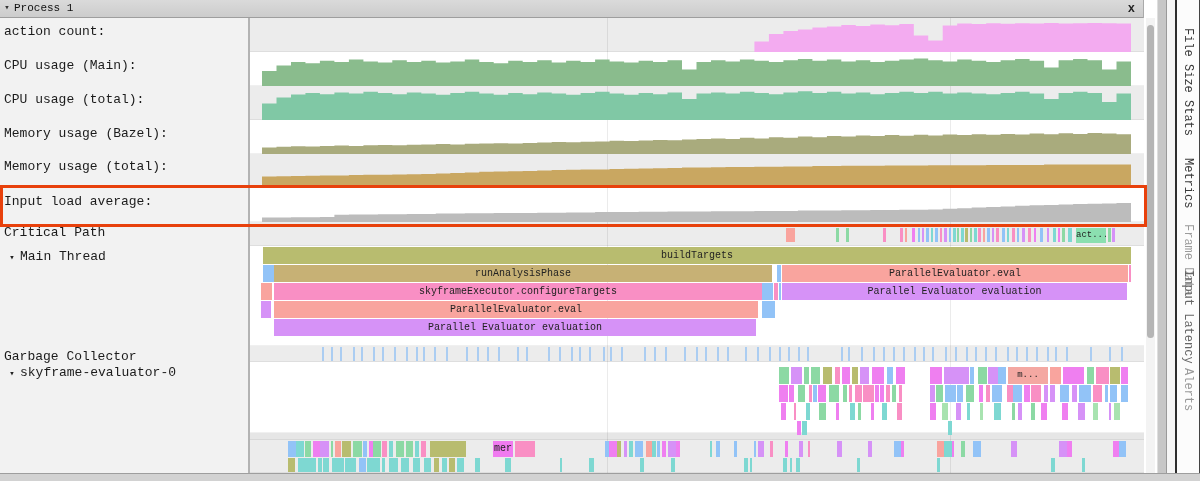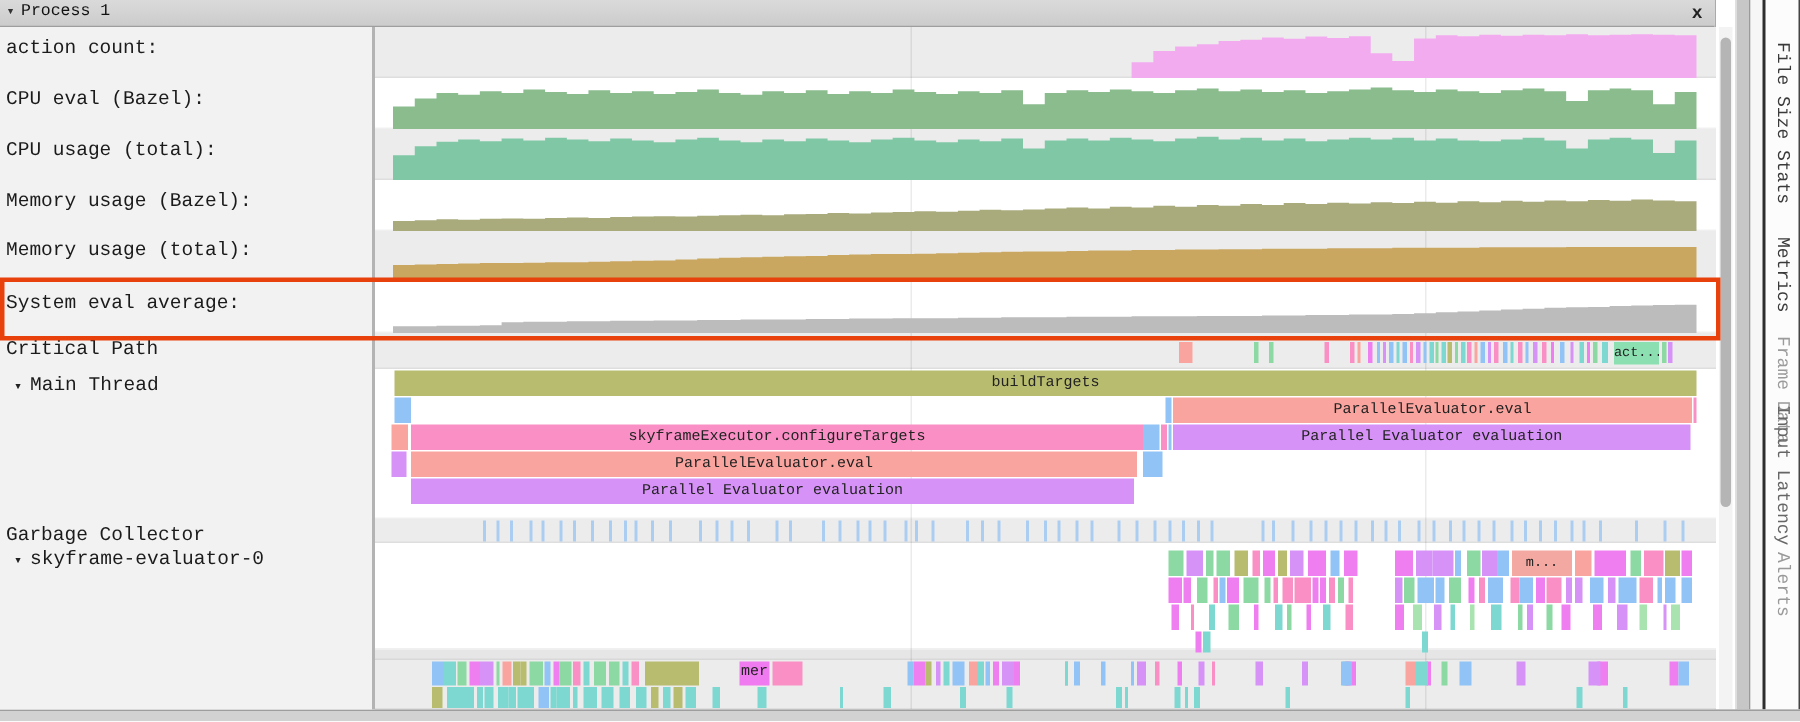--- a/index.html
+++ b/index.html
@@ -39,25 +39,25 @@
 
 <div class="app">
   <div class="panel">
     <div class="panel-header">
       <span class="tri">▾</span><span class="ph-title">Process 1</span>
       <span class="ph-close">x</span>
     </div>
 
     <div class="labelcol">
       <div class="rowlabel" style="top:6px"><span>action count:</span></div>
-      <div class="rowlabel" style="top:40px"><span>CPU eval (Bazel):</span></div>
+      <div class="rowlabel" style="top:40px"><span>CPU usage (Main):</span></div>
       <div class="rowlabel" style="top:74px"><span>CPU usage (total):</span></div>
       <div class="rowlabel" style="top:108px"><span>Memory usage (Bazel):</span></div>
       <div class="rowlabel" style="top:141px"><span>Memory usage (total):</span></div>
-      <div class="rowlabel" style="top:176px"><span>System eval average:</span></div>
+      <div class="rowlabel" style="top:176px"><span>Input load average:</span></div>
       <div class="rowlabel" style="top:207px"><span>Critical Path</span></div>
       <div class="rowlabel" style="top:231px"><span class="tri2">▾</span><span>Main Thread</span></div>
       <div class="rowlabel" style="top:331px"><span>Garbage Collector</span></div>
       <div class="rowlabel" style="top:347px"><span class="tri2">▾</span><span>skyframe-evaluator-0</span></div>
     </div>
 
     <div class="timeline" id="timeline">
         <div class="trackbg" style="top: 0px; height: 34px; background: rgb(236, 236, 236); border-bottom: 1px solid rgba(0, 0, 0, 0.06); box-sizing: border-box;"></div>
         <div class="trackbg" style="top: 34px; height: 34px; background: rgb(255, 255, 255); border-bottom: 1px solid rgba(0, 0, 0, 0.06); box-sizing: border-box;"></div>
         <div class="trackbg" style="top: 68px; height: 34px; background: rgb(236, 236, 236); border-bottom: 1px solid rgba(0, 0, 0, 0.06); box-sizing: border-box;"></div>
@@ -127,20 +127,21 @@
         <div class="seg" style="left: 797px; top: 210px; width: 2px; height: 14px; background: rgb(214, 146, 247);"></div>
         <div class="seg" style="left: 803px; top: 210px; width: 3px; height: 14px; background: rgb(126, 216, 210);"></div>
         <div class="seg" style="left: 808px; top: 210px; width: 2px; height: 14px; background: rgb(239, 127, 240);"></div>
         <div class="seg" style="left: 812px; top: 210px; width: 3px; height: 14px; background: rgb(140, 217, 164);"></div>
         <div class="seg" style="left: 818px; top: 210px; width: 4px; height: 14px; background: rgb(126, 216, 210);"></div>
         <div class="seg" style="left: 858px; top: 210px; width: 3px; height: 14px; background: rgb(140, 217, 164);"></div>
         <div class="seg" style="left: 862px; top: 210px; width: 3px; height: 14px; background: rgb(214, 146, 247);"></div>
         <div class="minibox" style="left: 826px; top: 210px; width: 30px; height: 15px; background: rgb(139, 223, 176); line-height: 15px;">act...</div>
         <div class="span" style="left: 13px; top: 229px; width: 868px; height: 17px; background: rgb(184, 188, 111);">buildTargets</div>
         <div class="span" style="left: 13px; top: 247px; width: 11px; height: 17px; background: rgb(146, 195, 247);"></div>
+        <div class="span" style="left: 24px; top: 247px; width: 498px; height: 17px; background: rgb(199, 177, 117);">runAnalysisPhase</div>
         <div class="span" style="left: 527px; top: 247px; width: 4px; height: 17px; background: rgb(146, 195, 247);"></div>
         <div class="span" style="left: 532px; top: 247px; width: 346px; height: 17px; background: rgb(249, 164, 158);">ParallelEvaluator.eval</div>
         <div class="span" style="left: 879px; top: 247px; width: 2px; height: 17px; background: rgb(249, 143, 196);"></div>
         <div class="span" style="left: 11px; top: 265px; width: 11px; height: 17px; background: rgb(249, 164, 158);"></div>
         <div class="span" style="left: 24px; top: 265px; width: 488px; height: 17px; background: rgb(249, 143, 196);">skyframeExecutor.configureTargets</div>
         <div class="span" style="left: 512px; top: 265px; width: 11px; height: 17px; background: rgb(146, 195, 247);"></div>
         <div class="span" style="left: 524px; top: 265px; width: 4px; height: 17px; background: rgb(249, 143, 196);"></div>
         <div class="span" style="left: 529px; top: 265px; width: 2px; height: 17px; background: rgb(146, 195, 247);"></div>
         <div class="span" style="left: 532px; top: 265px; width: 345px; height: 17px; background: rgb(214, 146, 247);">Parallel Evaluator evaluation</div>
         <div class="span" style="left: 11px; top: 283px; width: 10px; height: 17px; background: rgb(214, 146, 247);"></div>

